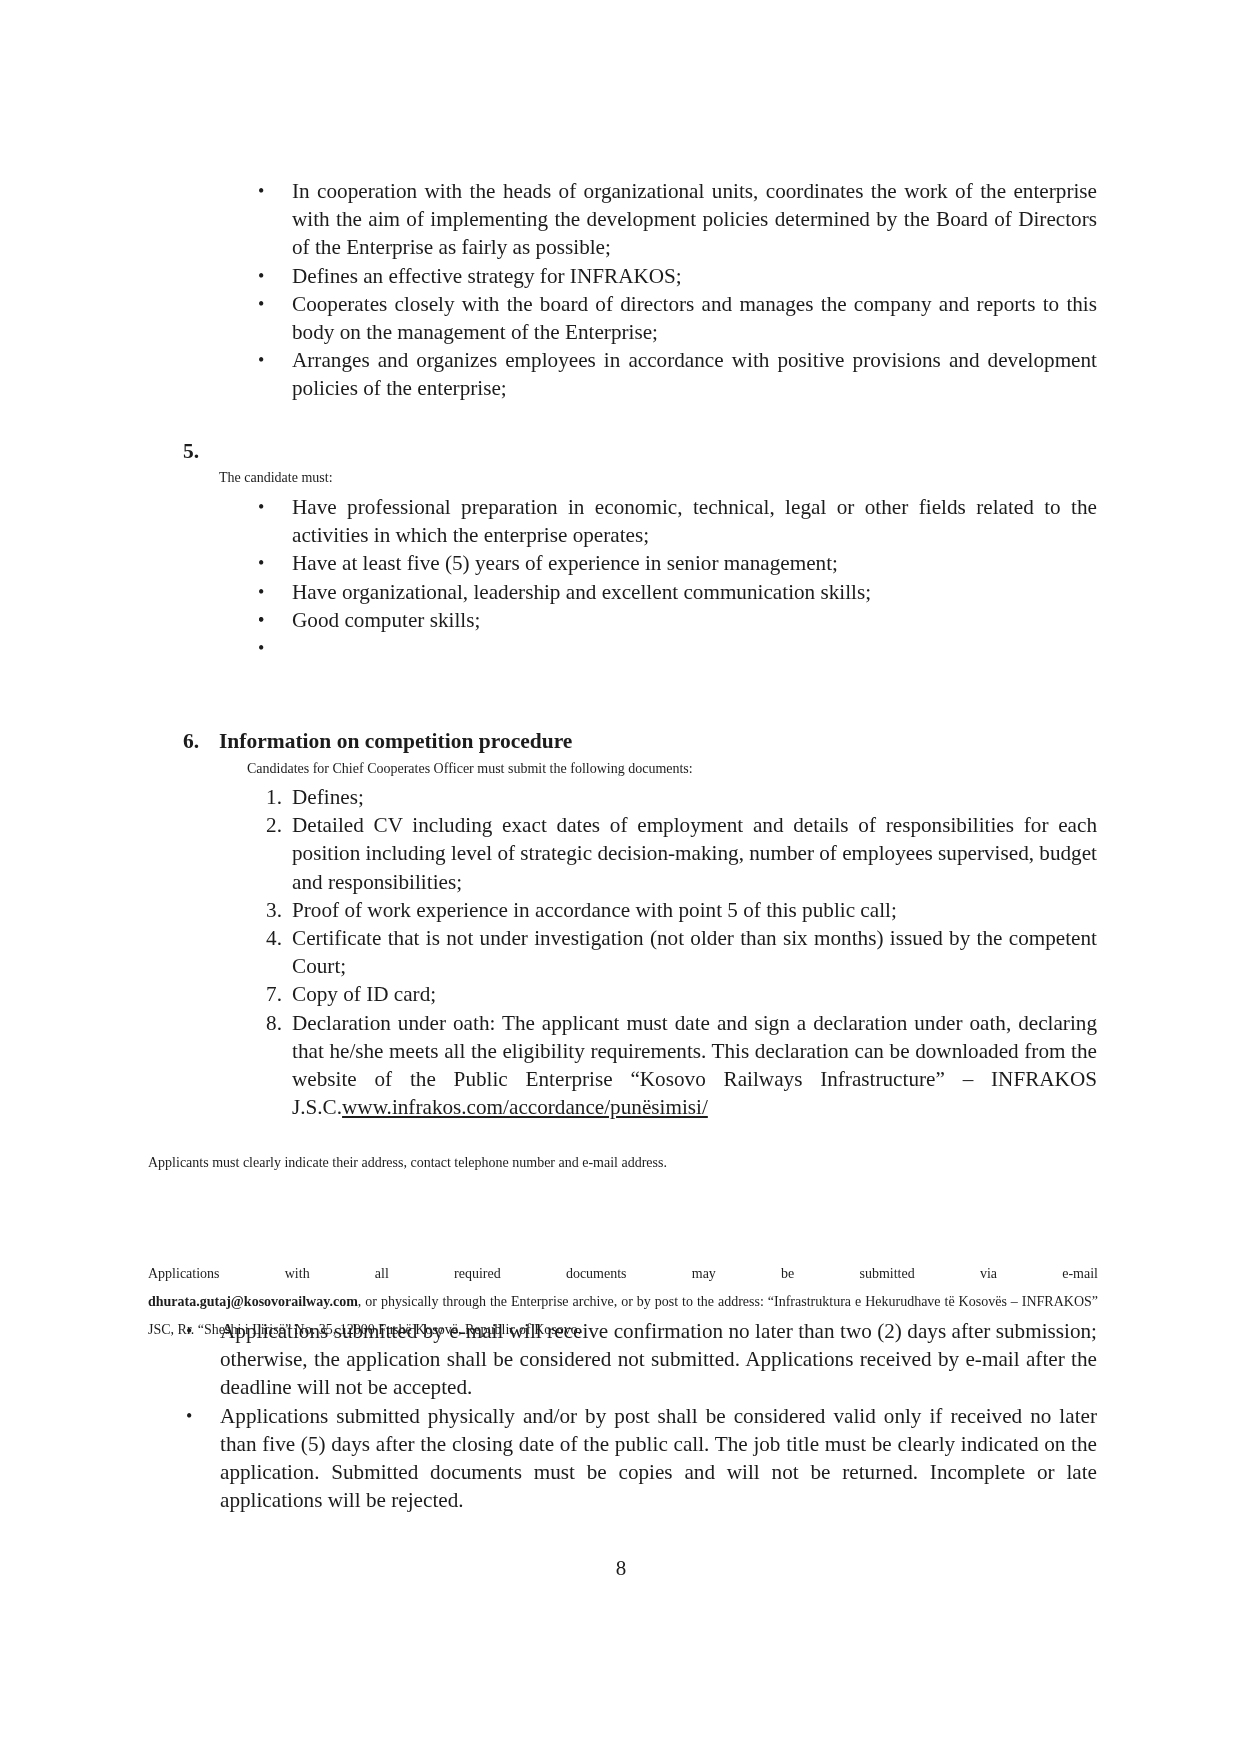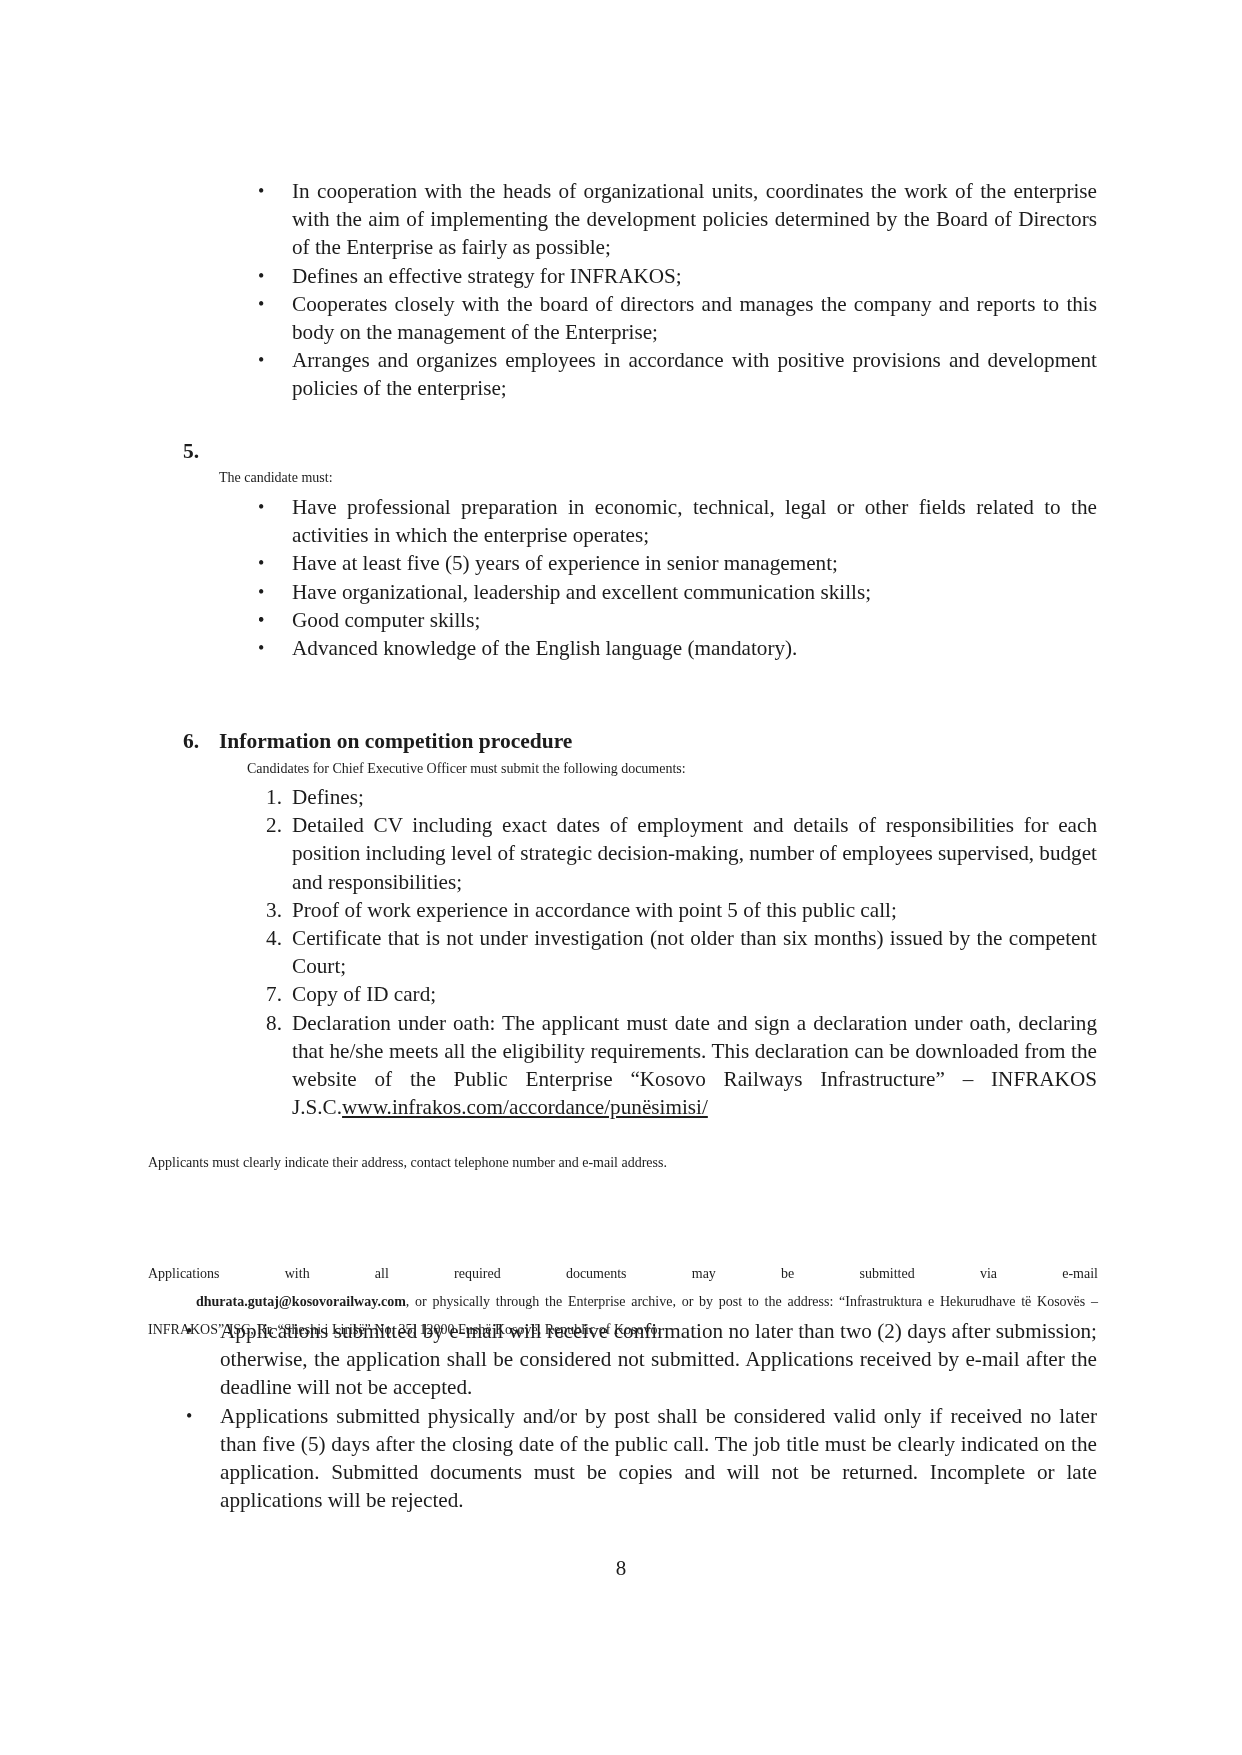--- a/index.html
+++ b/index.html
@@ -8,21 +8,21 @@
   .page { position: absolute; left: 0; top: 0; width: 1242px; height: 1755px; }
   .para { position: absolute; font-size: 14px; line-height: 28.2px; text-align: justify; margin: 0; }
   .blist { position: absolute; margin: 0; padding: 0; list-style: none; }
   .blist li { position: relative; font-size: 21.2px; line-height: 28.2px; text-align: justify; margin: 0; }
   .blist li .bul { position: absolute; left: -34px; top: 0; font-size: 18px; }
   .olist { position: absolute; margin: 0; padding: 0; list-style: none; }
   .olist li { position: relative; font-size: 21.2px; line-height: 28.2px; text-align: justify; margin: 0; }
   .olist li .num { position: absolute; left: -38px; top: 0; width: 28px; text-align: right; }
   .heading { position: absolute; font-size: 21.5px; line-height: 28px; font-weight: bold; margin: 0; }
   .heading .hnum { position: absolute; left: -36px; }
-  .email { font-weight: bold; margin-left: 48px; }
+  .email { font-weight: bold; }
   .link { text-decoration: underline; }
   .pagenum { position: absolute; top: 1556px; left: 0; width: 1242px; text-align: center; font-size: 21px; }
   .spacer-last { text-align-last: justify; }
 </style>
 </head>
 <body>
 
 <div class="page">
 
   <ul class="blist" style="left:292px; top:177px; width:805px;">
@@ -35,28 +35,28 @@
   <h2 class="heading" style="left:219px; top:437px;">
     <span class="hnum">5.</span>
   </h2>
   <p class="para" style="left:219px; top:464px;">The candidate must:</p>
   <ul class="blist" style="left:292px; top:493px; width:805px;">
     <li><span class="bul">•</span><span>Have professional preparation in economic, technical, legal or other fields related to the activities in which the enterprise operates;</span></li>
     <li><span class="bul">•</span><span>Have at least five (5) years of experience in senior management;</span></li>
     <li><span class="bul">•</span><span>Have organizational, leadership and excellent communication skills;</span></li>
     <li><span class="bul">•</span></li>
     <li><span class="bul">•</span><span>Good computer skills;</span></li>
-    <li><span class="bul">•</span><span>Advanced knowledge of the English language (mandatory).</span></li>
+    <li><span class="bul">•</span></li>
   </ul>
 
   <h2 class="heading" style="left:219px; top:727px;">
     <span class="hnum">6.</span>
     <span>Information on competition procedure</span>
   </h2>
-  <p class="para" style="left:247px; top:755px;">Candidates for Chief Executive Officer must submit the following documents:</p>
+  <p class="para" style="left:247px; top:755px;">Candidates for Chief Cooperates Officer must submit the following documents:</p>
   <ol class="olist" style="left:292px; top:783px; width:805px;">
     <li><span class="num">1.</span><span>Defines;</span></li>
     <li><span class="num">2.</span><span>Detailed CV including exact dates of employment and details of responsibilities for each position including level of strategic decision-making, number of employees supervised, budget and responsibilities;</span></li>
     <li><span class="num">3.</span><span>Proof of work experience in accordance with point 5 of this public call;</span></li>
     <li><span class="num">4.</span><span>Certificate that is not under investigation (not older than six months) issued by the competent Court;</span></li>
     <li><span class="num">7.</span><span>Copy of ID card;</span></li>
     <li><span class="num">8.</span><span>Declaration under oath: The applicant must date and sign a declaration under oath, declaring that he/she meets all the eligibility requirements. This declaration can be downloaded from the website of the Public Enterprise “Kosovo Railways Infrastructure” – INFRAKOS J.S.C.</span><a class="link">www.infrakos.com/accordance/punësimisi/</a></li>
   </ol>
 
   <p class="para" style="left:148px; top:1149px; width:950px;">Applicants must clearly indicate their address, contact telephone number and e-mail address.</p>

